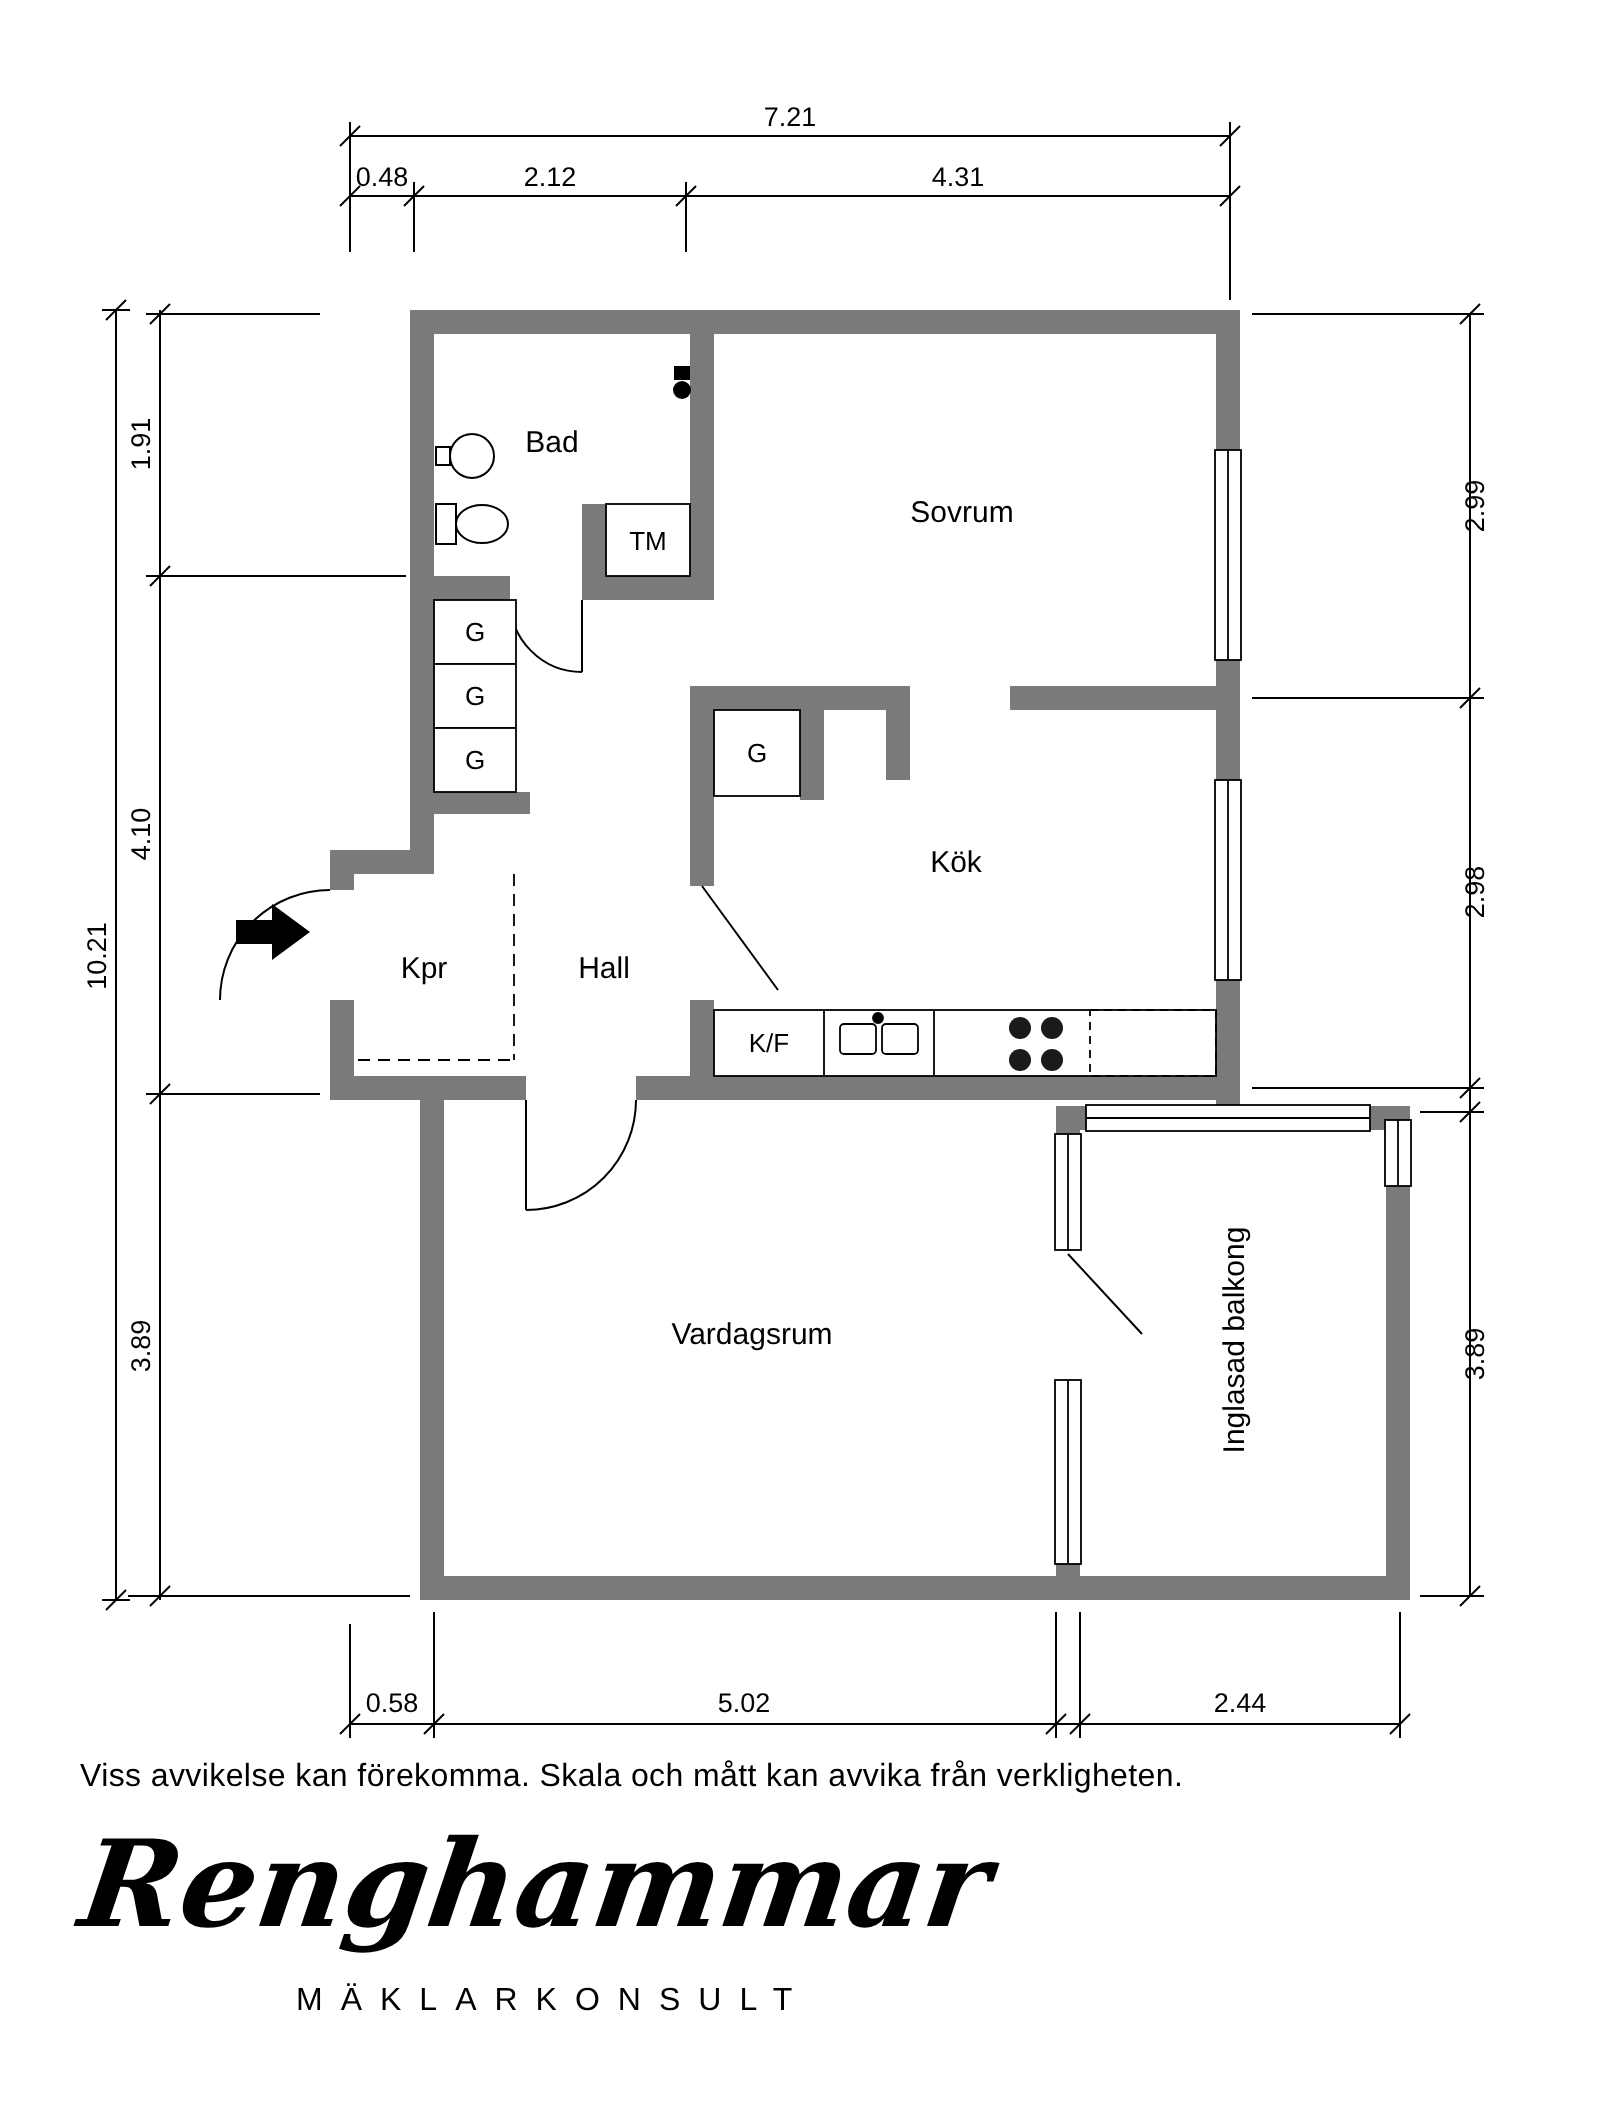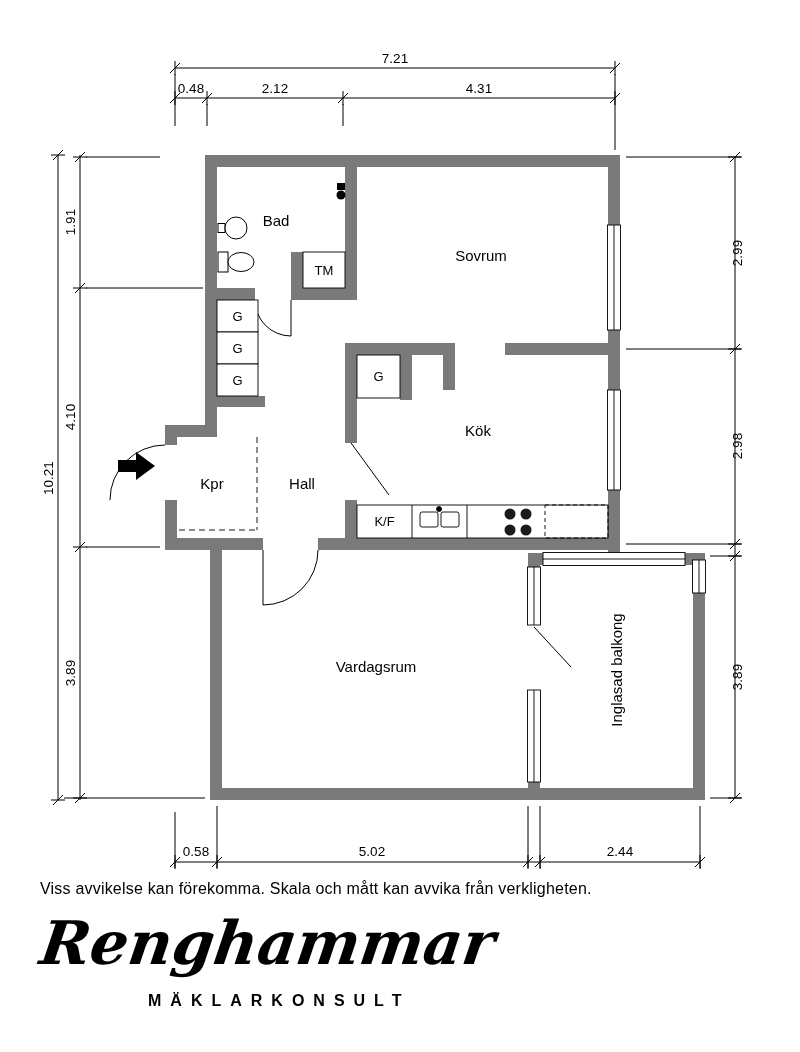--- a/index.html
+++ b/index.html
@@ -17,21 +17,21 @@
     font-size:16px;letter-spacing:0.2px;
   }
   .logo-script{
     position:absolute;left:36px;top:908px;
     font-family:"DejaVu Serif", serif;font-style:italic;font-weight:bold;
     font-size:60px;transform:skewX(-8deg);transform-origin:left bottom;
     white-space:nowrap;
   }
   .logo-sub{
     position:absolute;left:148px;top:992px;
-    font-size:16px;letter-spacing:9px;font-weight:700;
+    font-size:16px;letter-spacing:9px;font-weight:400;
   }
 </style>
 </head>
 <body>
 
 <svg width="800" height="870" viewBox="0 0 800 870">
 
   <g fill="#7a7a7a" shape-rendering="crispEdges">
     <rect x="205" y="155" width="415" height="12"></rect>
     <rect x="608" y="155" width="12" height="400"></rect>

